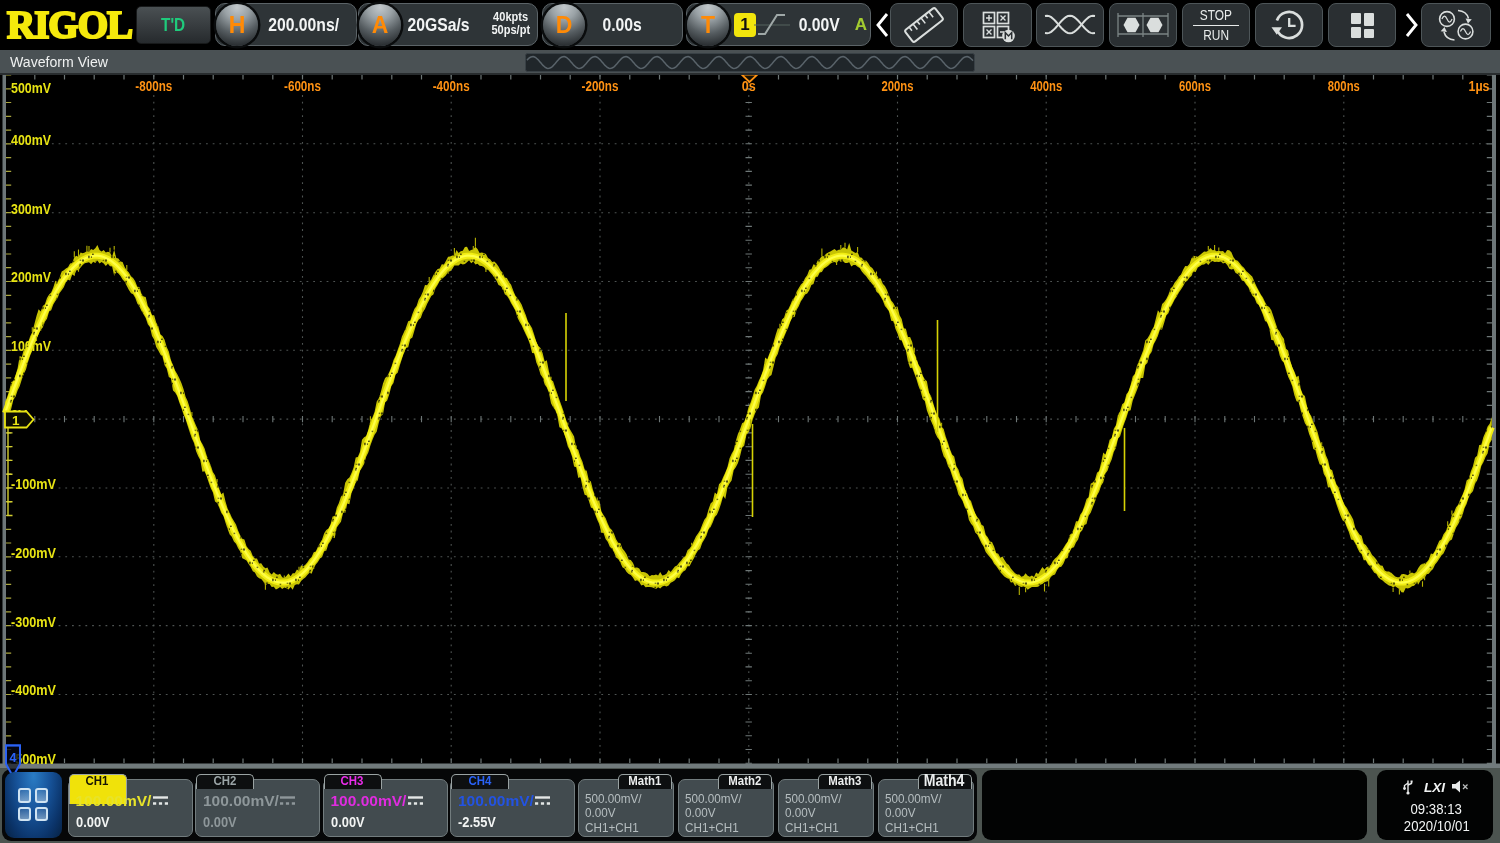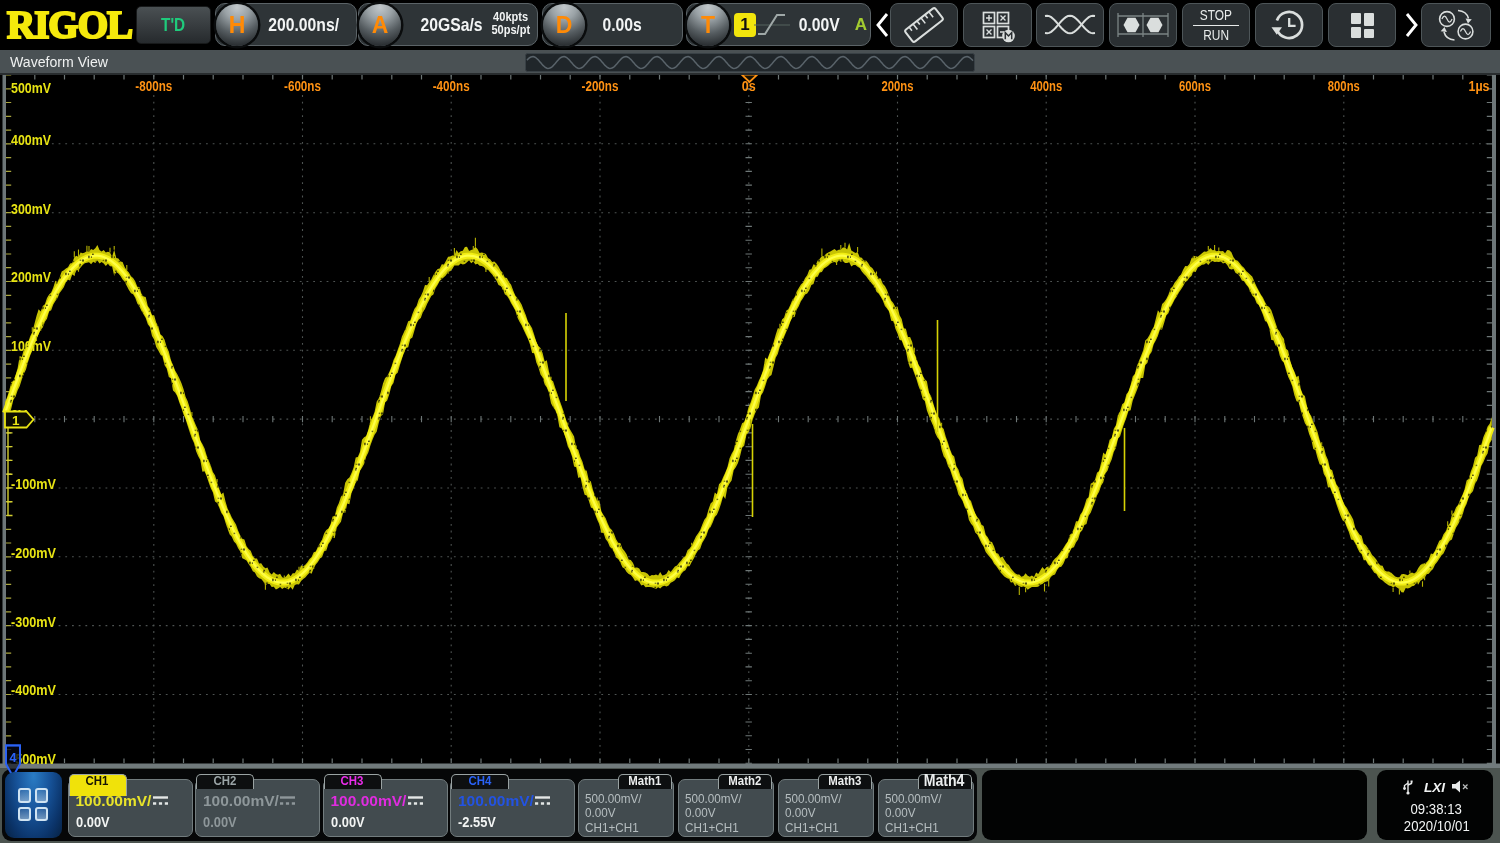--- a/index.html
+++ b/index.html
@@ -97,21 +97,21 @@
 <div style="position:absolute;left:0;top:0;width:1500px;height:50px;background:#000;"></div>
 <div style="position:absolute;left:7px;top:1px;width:126px;height:48px;line-height:48px;font-family:'Liberation Serif',serif;font-weight:bold;font-size:39px;color:#f5e90c;-webkit-text-stroke:2.2px #f5e90c;letter-spacing:-1px;">RIGOL</div>
 <div style="position:absolute;left:136px;top:6px;width:75px;height:38px;border-radius:5px;background:linear-gradient(#4a5053,#262a2d);border:1px solid #17191a;box-sizing:border-box;text-align:center;line-height:36px;font-size:18px;font-weight:bold;color:#1fcb7c;"><span style="display:inline-block;transform:scaleX(0.85);transform-origin:50% 50%;">T'D</span></div>
 <div style="position:absolute;left:215px;top:3px;width:142px;height:43px;background:#2e3437;border:1.5px solid #5b6367;border-radius:10px;box-sizing:border-box;"></div>
 <div style="position:absolute;left:216px;top:4px;width:42px;height:42px;border-radius:50%;background:radial-gradient(circle at 50% 8%, #c2c8cb 0%, #9aa2a6 28%, #555c60 60%, #212528 92%);box-shadow:0 0 0 2.5px #0a0c0d;"></div>
     <div style="position:absolute;left:216px;top:4px;width:42px;height:42px;line-height:42px;text-align:center;font-size:23px;font-weight:bold;color:#ff8a06;">H</div>
 <div style="position:absolute;left:258px;top:3px;width:92px;height:43px;line-height:43px;text-align:center;font-size:18.5px;font-weight:bold;color:#f2f4f4;"><span style="display:inline-block;transform:scaleX(0.85);transform-origin:50% 50%;">200.00ns/</span></div>
 <div style="position:absolute;left:358px;top:3px;width:180px;height:43px;background:#2e3437;border:1.5px solid #5b6367;border-radius:10px;box-sizing:border-box;"></div>
 <div style="position:absolute;left:359px;top:4px;width:42px;height:42px;border-radius:50%;background:radial-gradient(circle at 50% 8%, #c2c8cb 0%, #9aa2a6 28%, #555c60 60%, #212528 92%);box-shadow:0 0 0 2.5px #0a0c0d;"></div>
     <div style="position:absolute;left:359px;top:4px;width:42px;height:42px;line-height:42px;text-align:center;font-size:23px;font-weight:bold;color:#ff8a06;">A</div>
-<div style="position:absolute;left:402px;top:3px;width:86px;height:43px;line-height:43px;text-align:right;font-size:18.5px;font-weight:bold;color:#f2f4f4;"><span style="display:inline-block;transform:scaleX(0.85);transform-origin:50% 50%;">20GSa/s</span></div>
+<div style="position:absolute;left:402px;top:3px;width:86px;height:43px;line-height:43px;text-align:left;font-size:18.5px;font-weight:bold;color:#f2f4f4;"><span style="display:inline-block;transform:scaleX(0.85);transform-origin:50% 50%;">20GSa/s</span></div>
 <div style="position:absolute;left:478px;top:8px;width:66px;height:17px;line-height:17px;text-align:center;font-size:13px;font-weight:bold;color:#f2f4f4;"><span style="display:inline-block;transform:scaleX(0.85);transform-origin:50% 50%;">40kpts</span></div>
 <div style="position:absolute;left:478px;top:21px;width:66px;height:17px;line-height:17px;text-align:center;font-size:13px;font-weight:bold;color:#f2f4f4;"><span style="display:inline-block;transform:scaleX(0.85);transform-origin:50% 50%;">50ps/pt</span></div>
 <div style="position:absolute;left:542px;top:3px;width:141px;height:43px;background:#2e3437;border:1.5px solid #5b6367;border-radius:10px;box-sizing:border-box;"></div>
 <div style="position:absolute;left:543px;top:4px;width:42px;height:42px;border-radius:50%;background:radial-gradient(circle at 50% 8%, #c2c8cb 0%, #9aa2a6 28%, #555c60 60%, #212528 92%);box-shadow:0 0 0 2.5px #0a0c0d;"></div>
     <div style="position:absolute;left:543px;top:4px;width:42px;height:42px;line-height:42px;text-align:center;font-size:23px;font-weight:bold;color:#ff8a06;">D</div>
 <div style="position:absolute;left:577px;top:3px;width:90px;height:43px;line-height:43px;text-align:center;font-size:18.5px;font-weight:bold;color:#f2f4f4;"><span style="display:inline-block;transform:scaleX(0.85);transform-origin:50% 50%;">0.00s</span></div>
 <div style="position:absolute;left:686px;top:3px;width:185px;height:43px;background:#2e3437;border:1.5px solid #5b6367;border-radius:10px;box-sizing:border-box;"></div>
 <div style="position:absolute;left:687px;top:4px;width:42px;height:42px;border-radius:50%;background:radial-gradient(circle at 50% 8%, #c2c8cb 0%, #9aa2a6 28%, #555c60 60%, #212528 92%);box-shadow:0 0 0 2.5px #0a0c0d;"></div>
     <div style="position:absolute;left:687px;top:4px;width:42px;height:42px;line-height:42px;text-align:center;font-size:23px;font-weight:bold;color:#ff8a06;">T</div>
 <div style="position:absolute;left:734px;top:13px;width:22px;height:24px;border-radius:4px;background:#f2e50c;text-align:center;line-height:24px;font-size:17px;font-weight:bold;color:#111;">1</div>
@@ -215,21 +215,21 @@
 <svg width="30" height="40" style="position:absolute;left:0px;top:742px;">
       <polygon points="6,3.5 20,3.5 20,22 13,34.5 6,22" fill="rgba(5,8,22,0.6)" stroke="#2a62f5" stroke-width="2"></polygon>
       <text x="9.5" y="20" font-size="12.5" font-weight="bold" fill="#2a62f5" font-family="Liberation Sans, sans-serif">4</text>
     </svg>
 <div style="position:absolute;left:5px;top:772px;width:57px;height:66px;border-radius:9px;background:radial-gradient(ellipse at 50% 6%, #2a7cc4 0%, #17549b 40%, #0b346a 75%, #072242 100%);"></div>
 <div style="position:absolute;left:18px;top:788px;width:13px;height:14.5px;border-radius:3px;border:2px solid #cfe3f2;background:linear-gradient(rgba(190,215,235,0.15),rgba(190,215,235,0.55));box-sizing:border-box;"></div>
 <div style="position:absolute;left:34.5px;top:788px;width:13px;height:14.5px;border-radius:3px;border:2px solid #cfe3f2;background:linear-gradient(rgba(190,215,235,0.15),rgba(190,215,235,0.55));box-sizing:border-box;"></div>
 <div style="position:absolute;left:18px;top:806.5px;width:13px;height:14.5px;border-radius:3px;border:2px solid #cfe3f2;background:linear-gradient(rgba(190,215,235,0.15),rgba(190,215,235,0.55));box-sizing:border-box;"></div>
 <div style="position:absolute;left:34.5px;top:806.5px;width:13px;height:14.5px;border-radius:3px;border:2px solid #cfe3f2;background:linear-gradient(rgba(190,215,235,0.15),rgba(190,215,235,0.55));box-sizing:border-box;"></div>
 <div style="position:absolute;left:67.5px;top:779px;width:125px;height:58px;background:#424b4f;border:1.5px solid #727c7e;border-radius:7px;box-sizing:border-box;"></div>
-<div style="position:absolute;left:68.5px;top:774px;width:58px;height:22px;background:#f0e20a;border:1.5px solid #9aa3a3;border-bottom:none;border-radius:5px 5px 0 0;box-sizing:border-box;text-align:center;line-height:12.5px;font-size:13px;font-weight:bold;color:#151505;"><span style="display:inline-block;transform:scaleX(0.88);transform-origin:50% 50%;">CH1</span></div>
+<div style="position:absolute;left:68.5px;top:774px;width:58px;height:30px;background:#f0e20a;border:1.5px solid #9aa3a3;border-bottom:none;border-radius:5px 5px 0 0;box-sizing:border-box;text-align:center;line-height:12.5px;font-size:13px;font-weight:bold;color:#151505;"><span style="display:inline-block;transform:scaleX(0.88);transform-origin:50% 50%;">CH1</span></div>
 <div style="position:absolute;left:75.5px;top:793px;width:100px;height:16px;line-height:16px;font-size:15.5px;font-weight:bold;color:#e8e32a;">100.00mV/</div>
 <svg width="17" height="10" style="position:absolute;left:151.5px;top:796px;">
       <path d="M1 1.5h15" stroke="#e4e7e6" stroke-width="2.4"></path>
       <path d="M1 7.5h3.2 M6.9 7.5h3.2 M12.8 7.5h3.2" stroke="#e4e7e6" stroke-width="2.4"></path>
     </svg>
 <div style="position:absolute;left:75.5px;top:814px;width:110px;height:16px;line-height:16px;font-size:15.5px;font-weight:bold;color:#f2f4f3;"><span style="display:inline-block;transform:scaleX(0.83);transform-origin:0 50%;">0.00V</span></div>
 <div style="position:absolute;left:195px;top:779px;width:125px;height:58px;background:#424b4f;border:1.5px solid #727c7e;border-radius:7px;box-sizing:border-box;"></div>
 <div style="position:absolute;left:196px;top:774px;width:58px;height:14.5px;background:#0d0f10;border:1.5px solid #9aa3a3;border-bottom:none;border-radius:5px 5px 0 0;box-sizing:border-box;text-align:center;line-height:12.5px;font-size:13px;font-weight:bold;color:#9aa4a6;"><span style="display:inline-block;transform:scaleX(0.88);transform-origin:50% 50%;">CH2</span></div>
 <div style="position:absolute;left:203px;top:793px;width:100px;height:16px;line-height:16px;font-size:15.5px;font-weight:bold;color:#8e979a;">100.00mV/</div>
 <svg width="17" height="10" style="position:absolute;left:279px;top:796px;">

